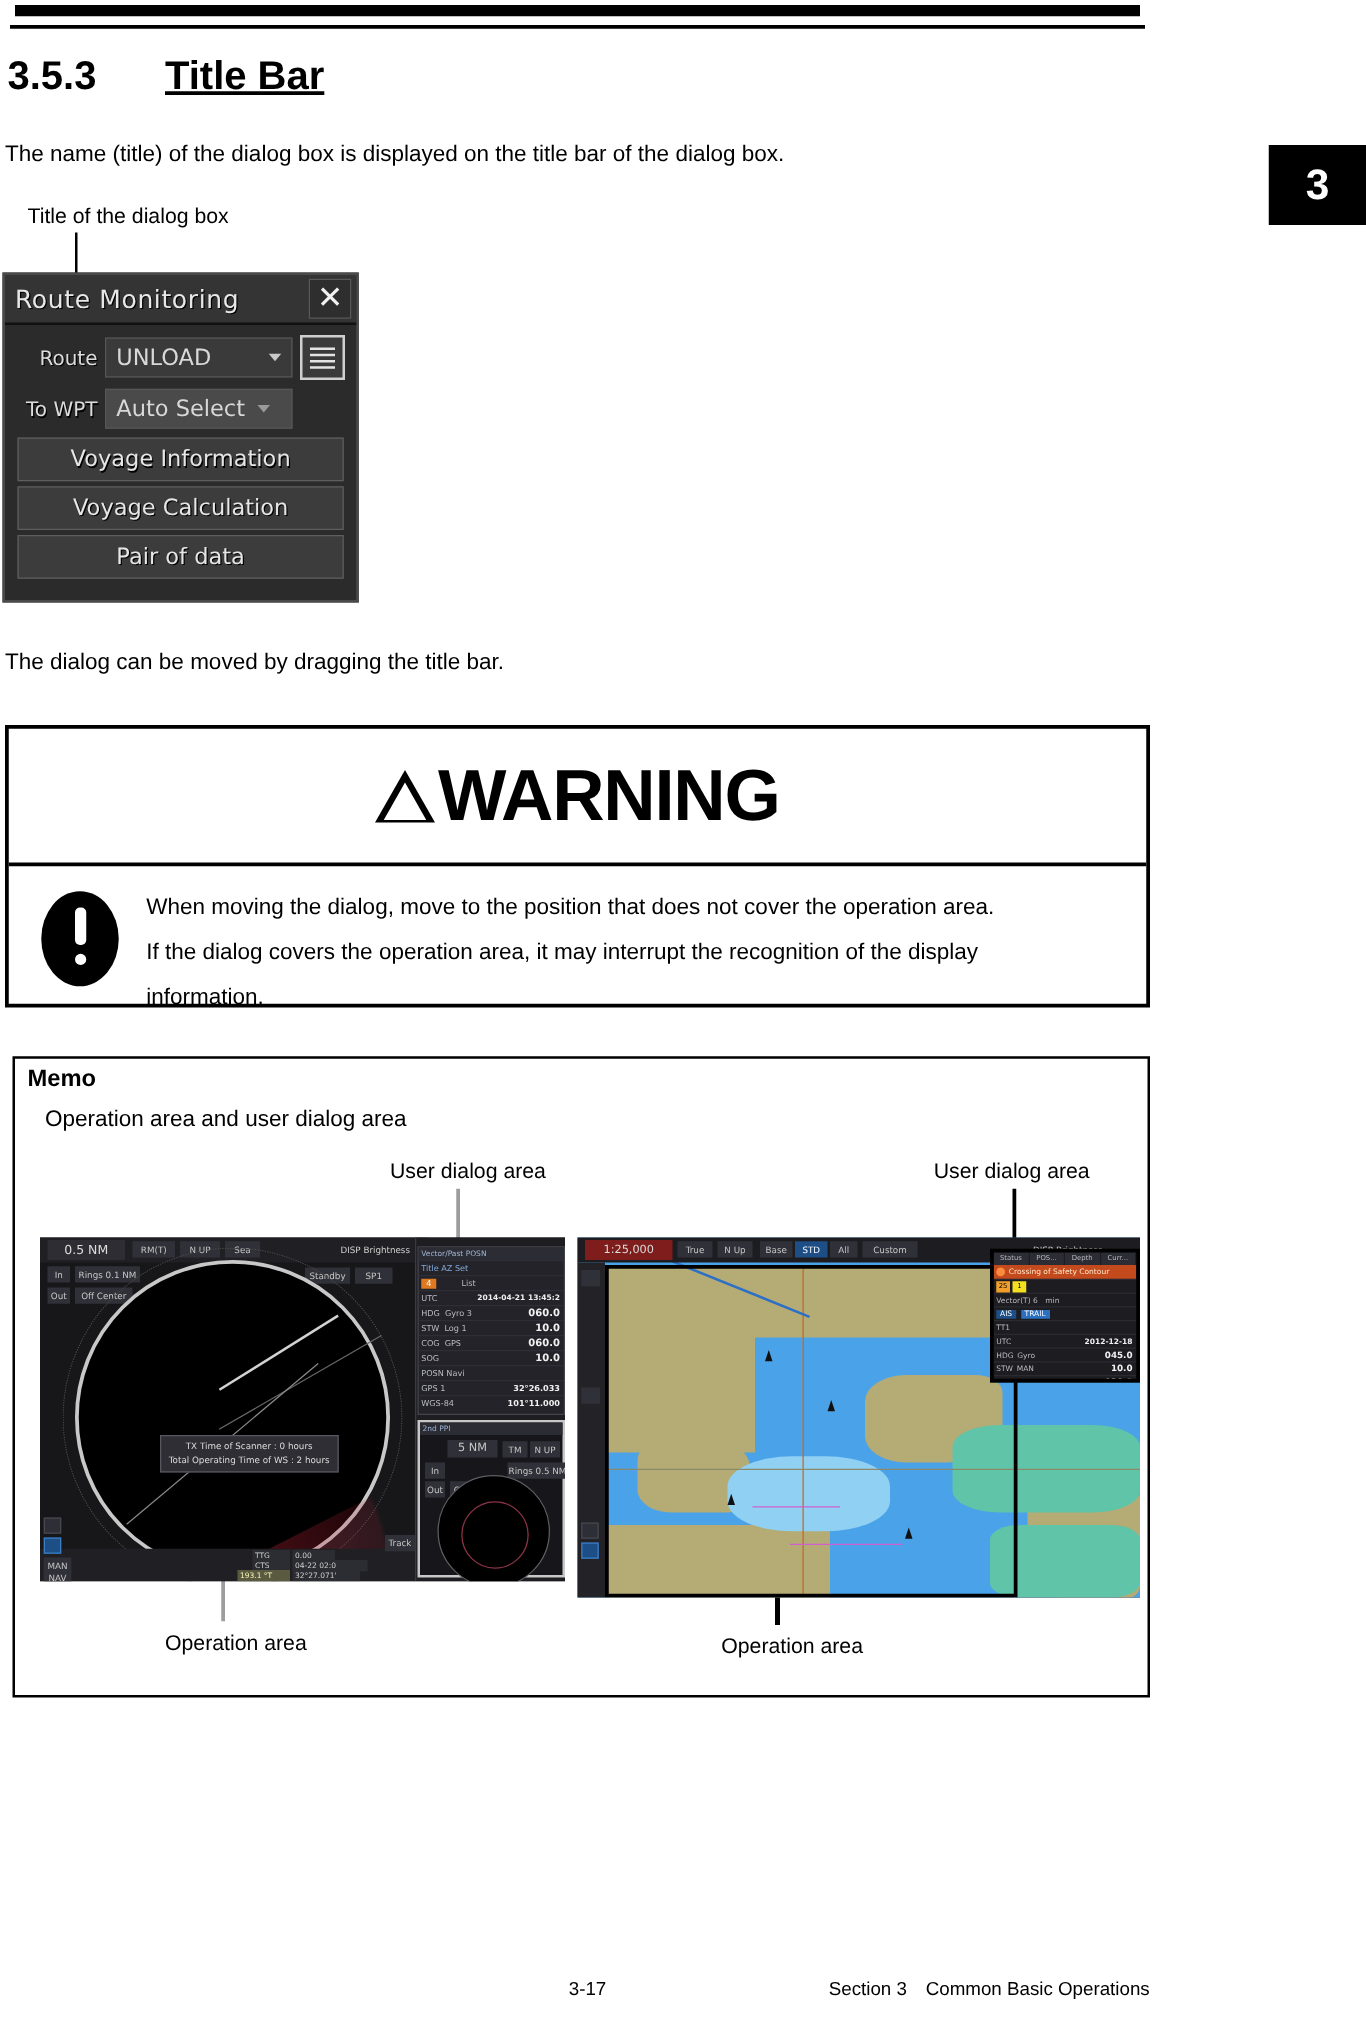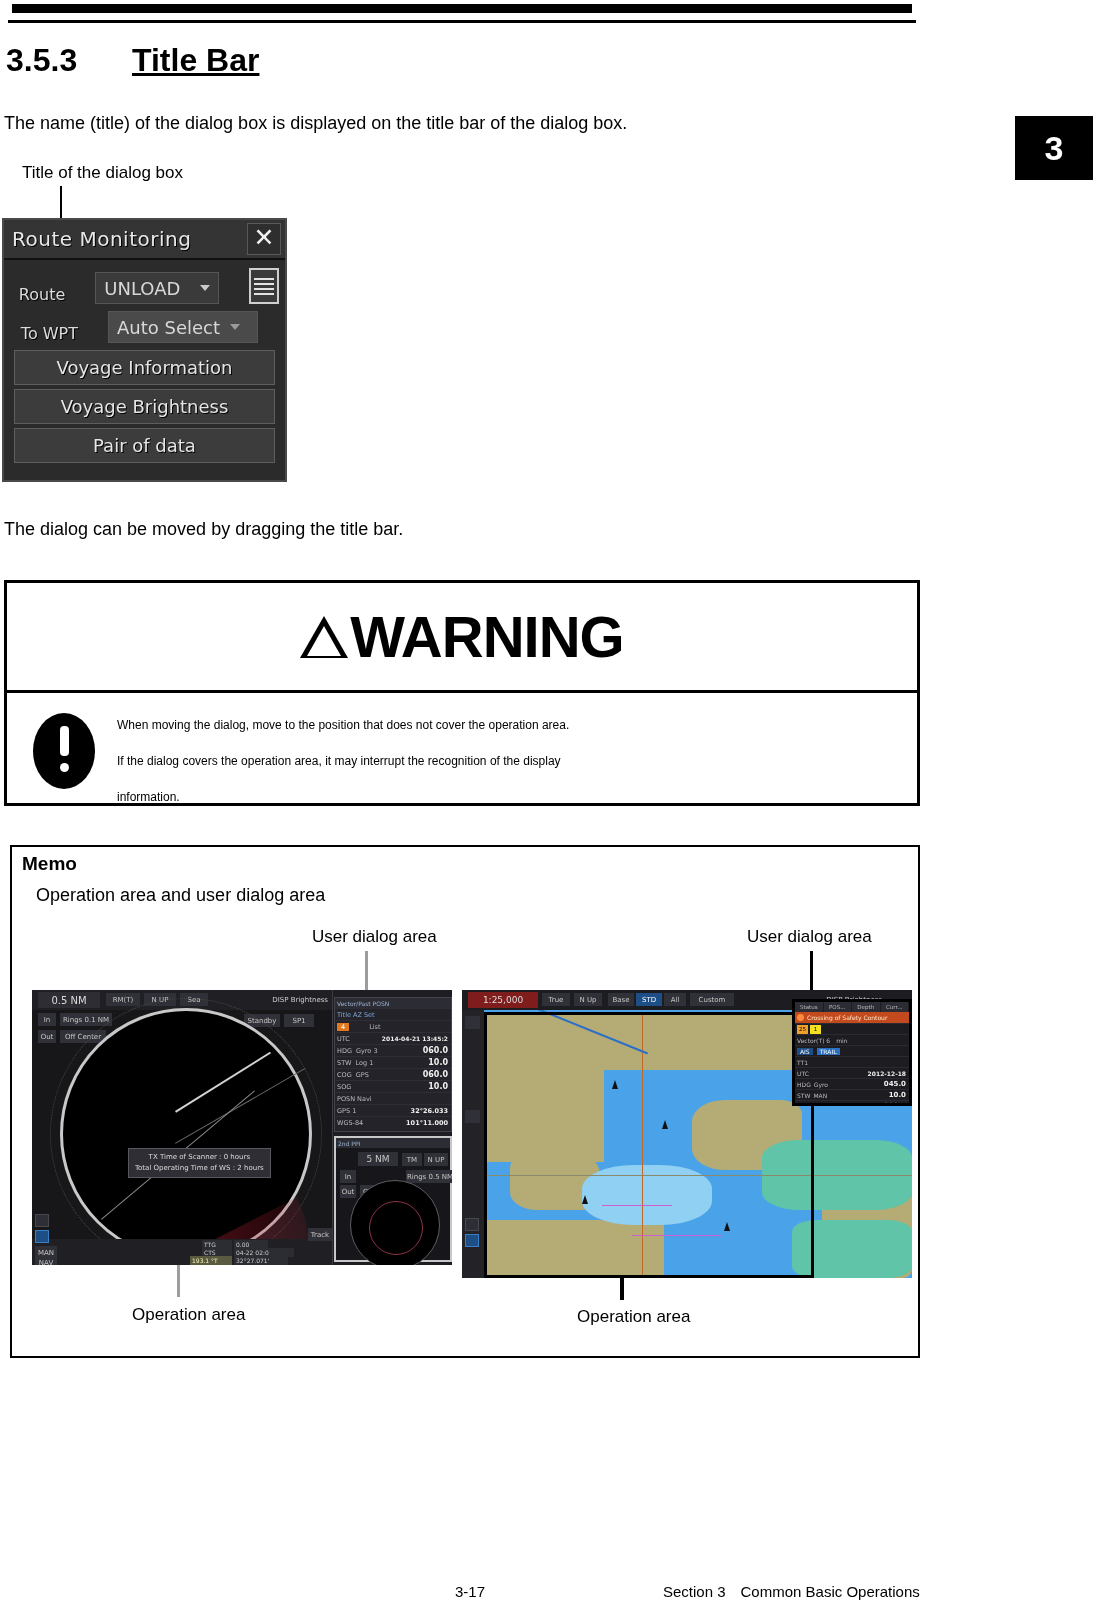--- a/index.html
+++ b/index.html
@@ -87,21 +87,21 @@
   }
   .dlg-close {
     position: absolute; right: 4px; top: 3px;
     width: 34px; height: 32px;
     background: #2e2e2e; border: 1px solid #585858;
     color: #f2f2f2; font-size: 25px; font-weight: bold;
     line-height: 28px; text-align: center;
   }
   .dlg-body { padding: 8px 6px 6px 6px; }
 
-  .dlg-row { display: flex; align-items: flex-end; margin-bottom: 7px; gap: 24px; }
+  .dlg-row { display: flex; align-items: center; margin-bottom: 7px; }
   .dlg-lbl {
     color: #dcdcdc; font-size: 16px; width: 74px;
     text-align: right; padding-right: 6px;
     text-shadow: 1px 1px 0 #000;
   }
   .dlg-combo {
     position: relative;
     height: 32px; background: #3a3a3a;
     border: 1px solid #565656;
     display: flex; align-items: center;
@@ -183,21 +183,21 @@
     width: 62px; height: 76px; background: #000; border-radius: 50%;
   }
   .warn-icon .bar {
     position: absolute; left: 27px; top: 13px;
     width: 9px; height: 30px; background: #fff; border-radius: 4px;
   }
   .warn-icon .dot {
     position: absolute; left: 27px; top: 50px;
     width: 9px; height: 9px; background: #fff; border-radius: 50%;
   }
-  .warn-text { font-size: 12px; line-height: 36px; flex: 1; }
+  .warn-text { font-size: 18px; line-height: 36px; flex: 1; }
   .warn-text .justify { text-align: justify; }
 
   
   .memo-box {
     position: absolute; left: 10px; top: 845px;
     width: 910px; height: 513px;
     border: 2px solid #000; background: #fff;
   }
   .memo-title {
     position: absolute; left: 10px; top: 6px;
@@ -448,21 +448,21 @@
 
     <div class="dlg-row">
       <span class="dlg-lbl">To WPT</span>
       <div class="dlg-combo combo-wpt">
         <span>Auto Select</span>
         <span class="caret caret-inline"></span>
       </div>
     </div>
 
     <div class="dlg-btn">Voyage Information</div>
-    <div class="dlg-btn">Voyage Brightness</div>
+    <div class="dlg-btn">Voyage Calculation</div>
     <div class="dlg-btn">Pair of data</div>
   </div>
 </div>
 
 <div class="p-drag">The dialog can be moved by dragging the title bar.</div>
 
 <div class="warn-box">
   <div class="warn-head">
     <div class="warn-word">
       <span class="warn-tri">

